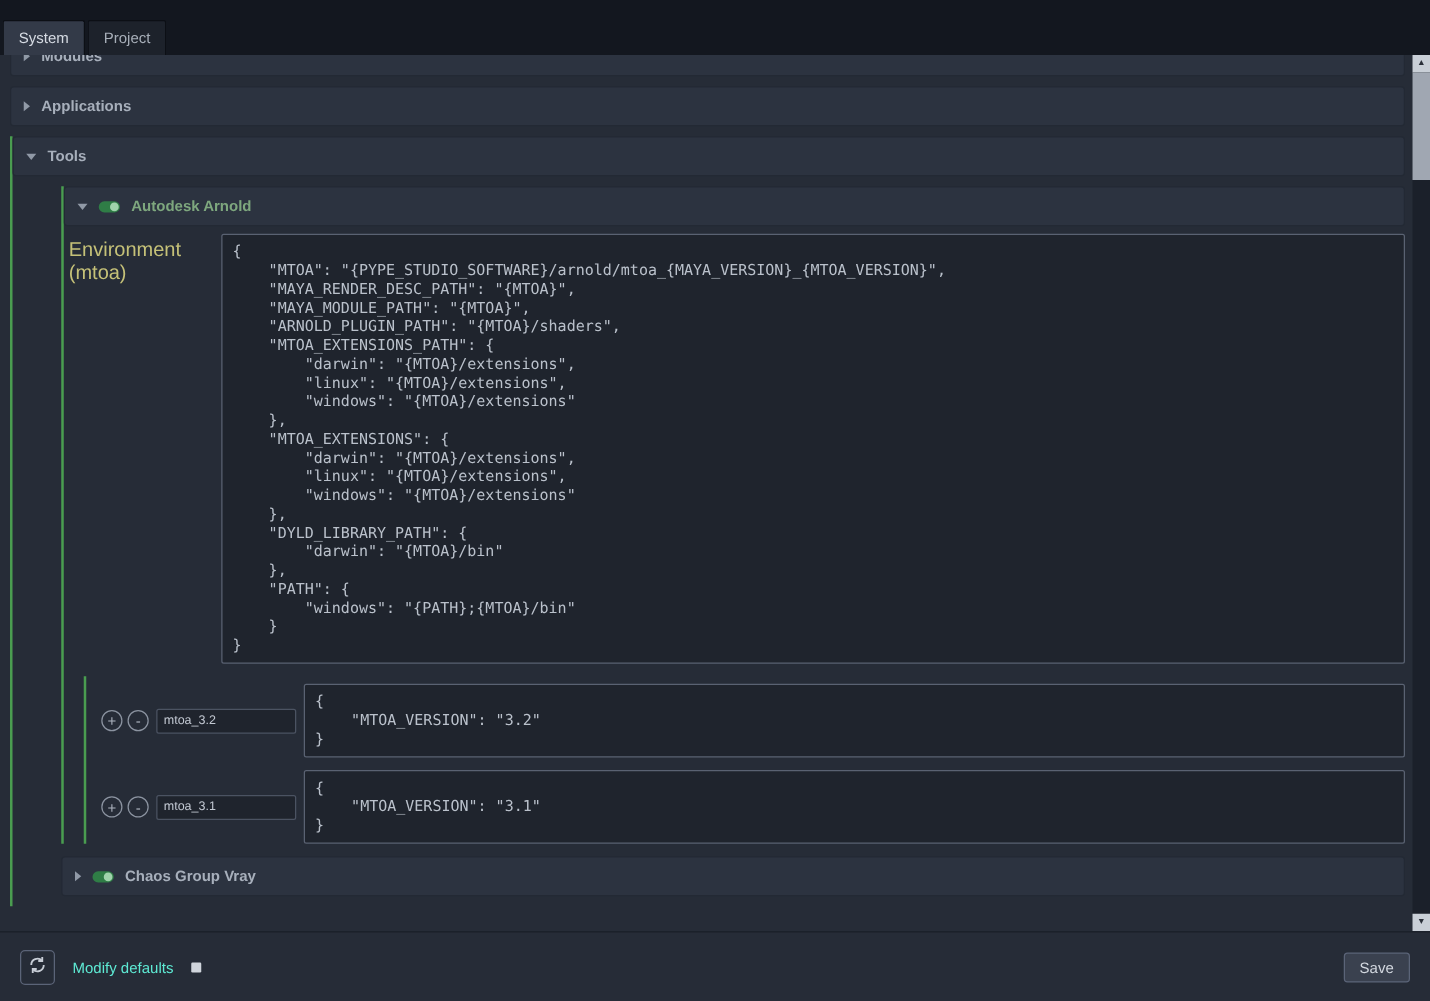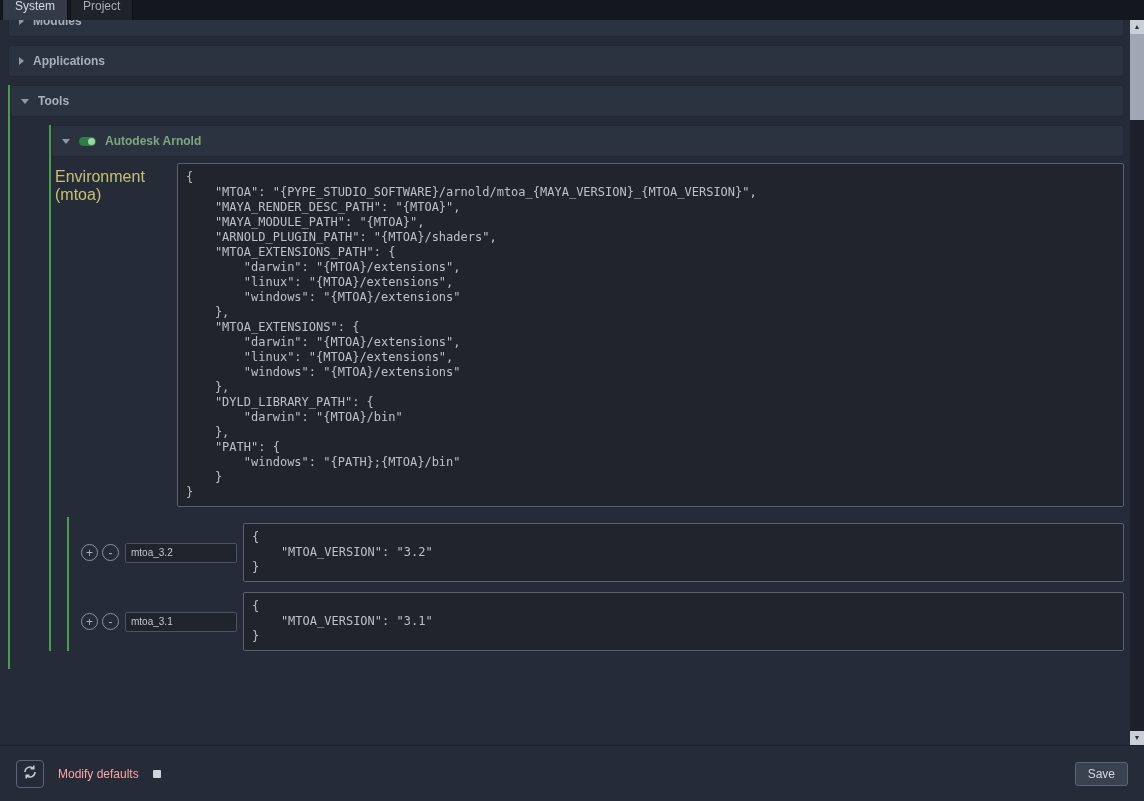--- a/index.html
+++ b/index.html
@@ -4,21 +4,21 @@
 <style>
   * { box-sizing: border-box; margin: 0; padding: 0; }
   html, body { width: 1144px; height: 801px; overflow: hidden; }
   body {
     font-family: "Liberation Sans", sans-serif;
     background: #13171f;
   }
   .window { width: 1144px; height: 801px; display: flex; flex-direction: column; background: #13171f; }
 
   
-  .tabbar { height: 20px; display: flex; align-items: flex-end; background: #13171f; padding-left: 2px; flex: none; }
+  .tabbar { height: 44px; display: flex; align-items: flex-end; background: #13171f; padding-left: 2px; flex: none; }
   .tab {
     padding: 6px 12px 7px 12px; font-size: 12px; color: #a7aeb8;
     background: #1d222b; border: 1px solid #0c0f15; border-bottom: none; margin-right: 2px;
     border-radius: 2px 2px 0 0; cursor: pointer;
   }
   .tab.active { background: #333a48; color: #d6dbe3; }
 
   
   .content-wrap { flex: 1; display: flex; background: #262c37; overflow: hidden; }
   .scrollarea { flex: 1; overflow: hidden; padding: 0 6px 0 8px; }
@@ -88,21 +88,21 @@
 
   
   .footer {
     height: 56px; flex: none; background: #262c37; border-top: 1px solid #1a1f28;
     display: flex; align-items: center; padding: 0 16px; gap: 14px;
   }
   .refresh-btn {
     width: 28px; height: 28px; border: 1px solid #5b6478; border-radius: 4px; background: transparent;
     display: flex; align-items: center; justify-content: center; cursor: pointer; padding: 0; flex: none;
   }
-  .footer-label { font-size: 12px; color: #fca5a5; }
+  .footer-label { font-size: 12px; color: #5eead4; }
   .mini-checkbox { width: 8px; height: 8px; background: #d0d5dc; border-radius: 1px; flex: none; cursor: pointer; }
   .save-btn {
     margin-left: auto; padding: 4px 12px; background: #3a414f; border: 1px solid #5b6478; border-radius: 3px;
     color: #d2d7df; font-size: 12px; cursor: pointer; font-family: "Liberation Sans", sans-serif;
   }
 </style>
 </head>
 <body>
 
 <div class="window">
@@ -197,20 +197,27 @@
                       <div class="codeblock" role="textbox">{
     "MTOA_VERSION": "3.1"
 }</div>
                     </div>
 
                   </div>
                 </div>
               </div>
             </div>
 
+            <div style="margin-top:8px;">
+              <div class="sec-header">
+                <span class="arrow right"></span>
+                <span class="toggle"></span>
+                <span class="sec-title">Chaos Group Vray</span>
+              </div>
+            </div>
 
           </div>
         </div>
 
       </div>
     </div>
 
     <div class="scrollbar">
       <div class="sb-btn">▲</div>
       <div class="sb-thumb"></div>

